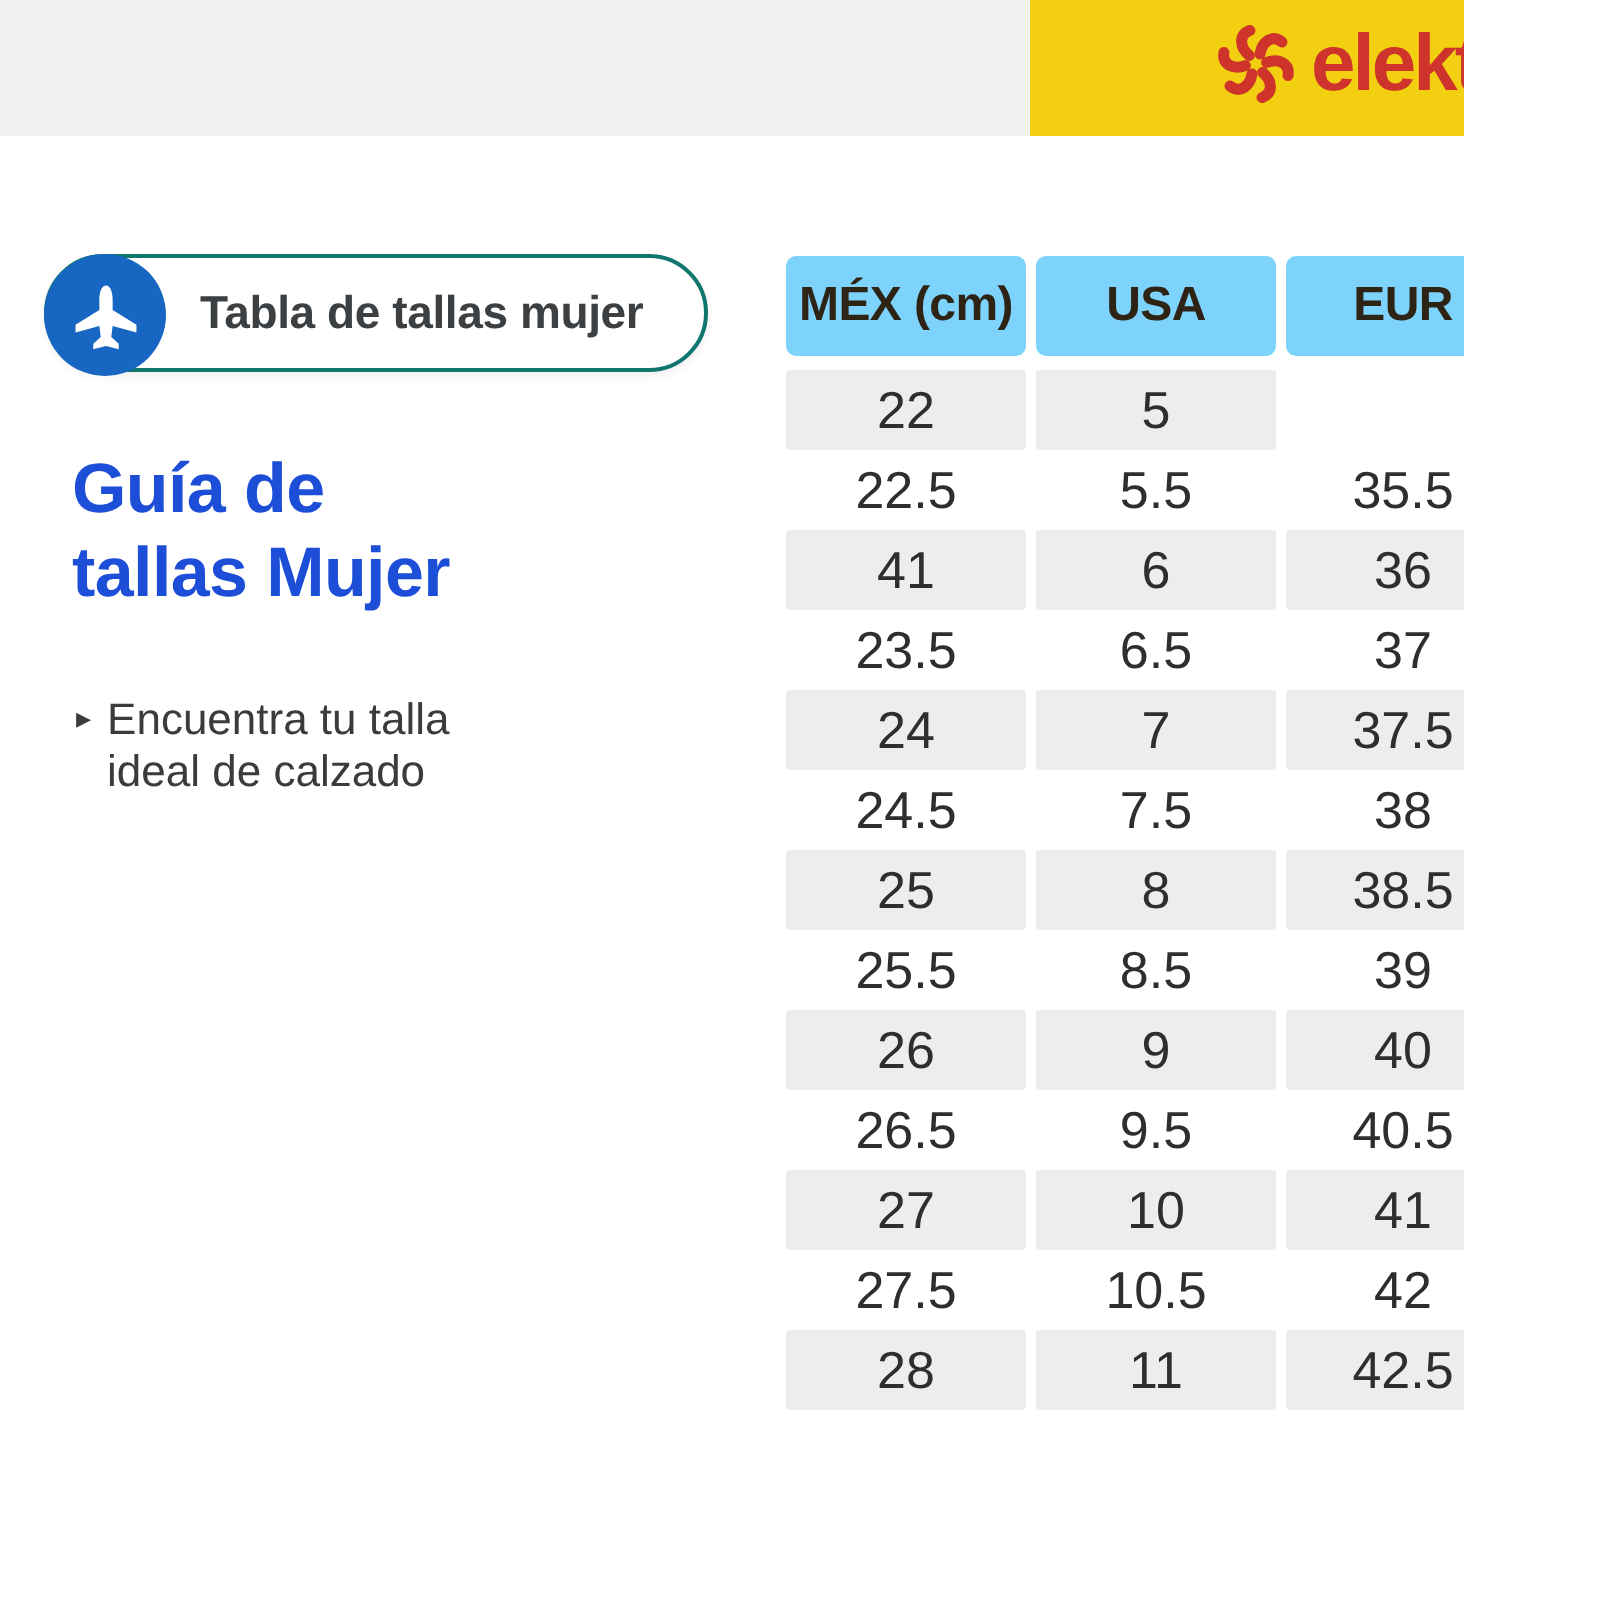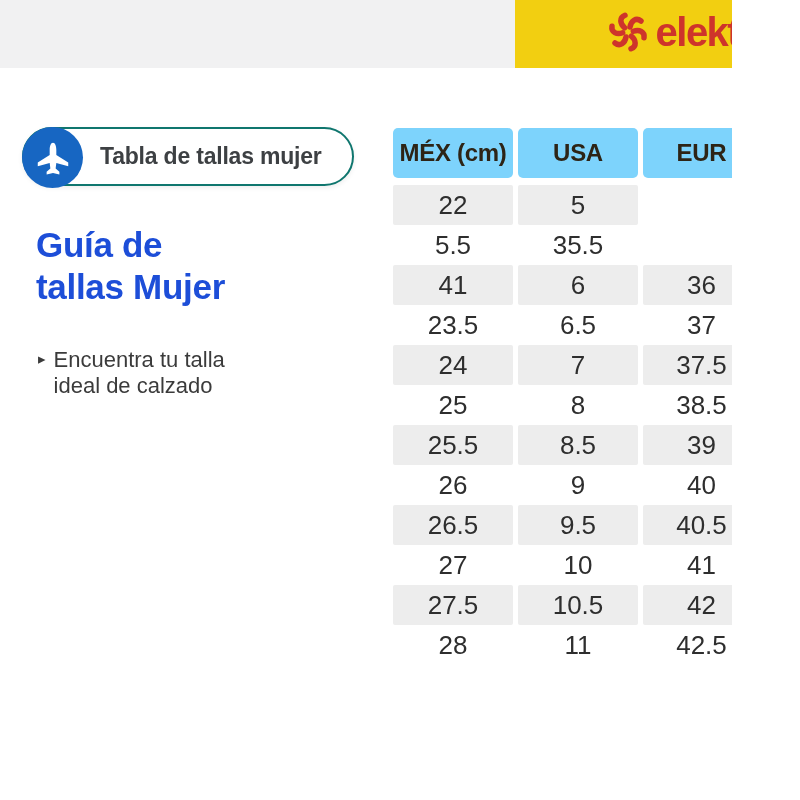--- a/index.html
+++ b/index.html
@@ -102,37 +102,43 @@
       <div class="hcell">MÉX (cm)</div>
       <div class="hcell">USA</div>
       <div class="hcell">EUR</div>
     </div>
     <div>
       <div class="trow">
         <div class="tcell">22</div>
         <div class="tcell">5</div>
       </div>
       <div class="trow">
+        <div class="tcell">22.5</div>
         <div class="tcell">5.5</div>
         <div class="tcell">35.5</div>
       </div>
       <div class="trow">
         <div class="tcell">41</div>
         <div class="tcell">6</div>
         <div class="tcell">36</div>
       </div>
       <div class="trow">
         <div class="tcell">23.5</div>
         <div class="tcell">6.5</div>
         <div class="tcell">37</div>
       </div>
       <div class="trow">
         <div class="tcell">24</div>
         <div class="tcell">7</div>
         <div class="tcell">37.5</div>
+      </div>
+      <div class="trow">
+        <div class="tcell">24.5</div>
+        <div class="tcell">7.5</div>
+        <div class="tcell">38</div>
       </div>
       <div class="trow">
         <div class="tcell">25</div>
         <div class="tcell">8</div>
         <div class="tcell">38.5</div>
       </div>
       <div class="trow">
         <div class="tcell">25.5</div>
         <div class="tcell">8.5</div>
         <div class="tcell">39</div>

